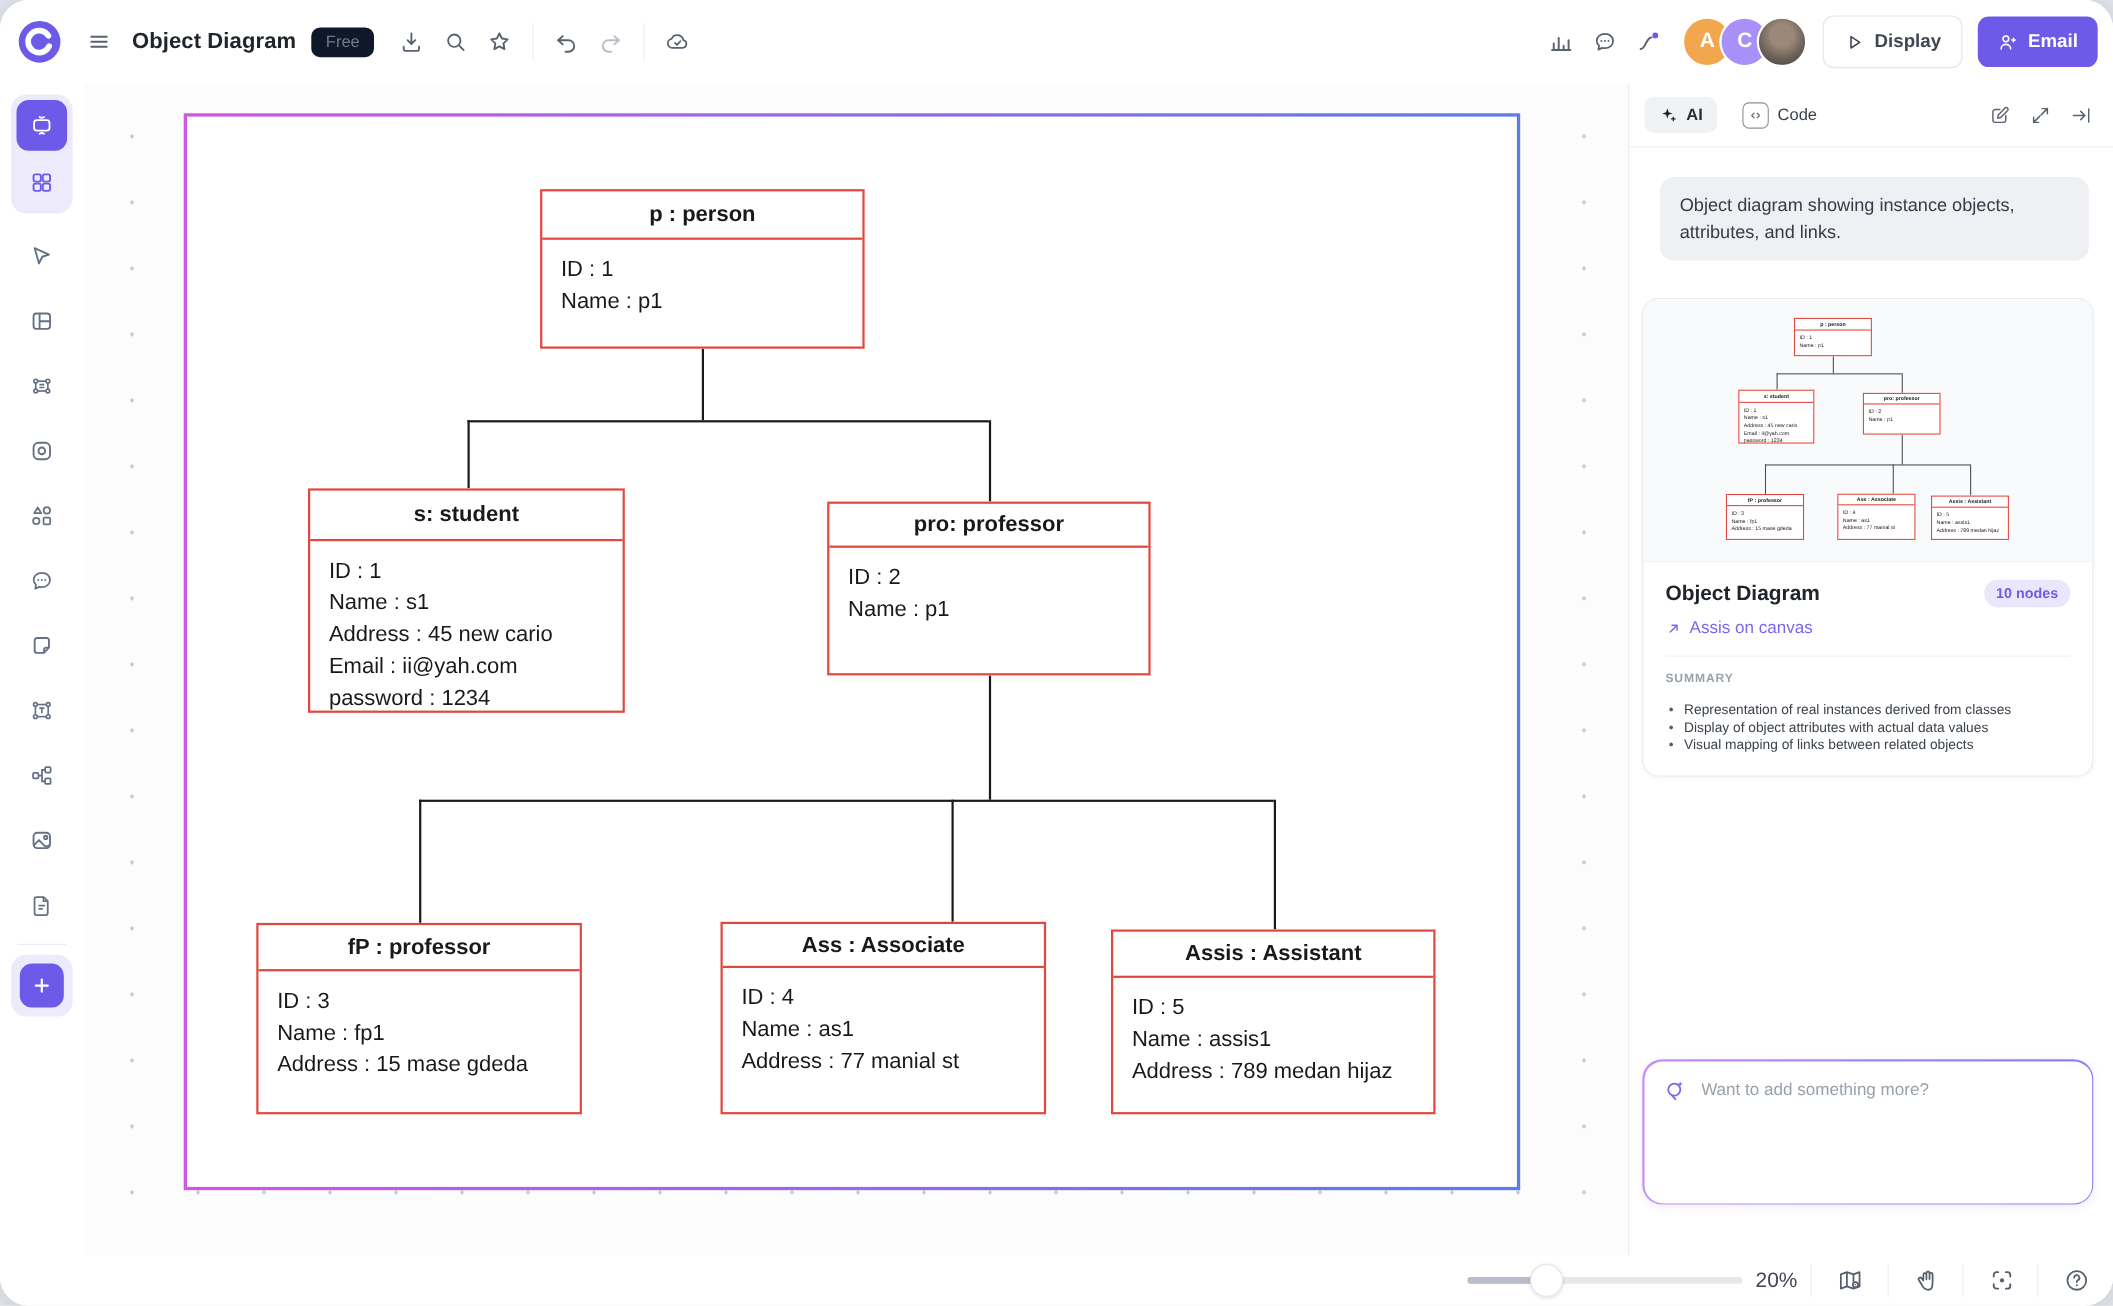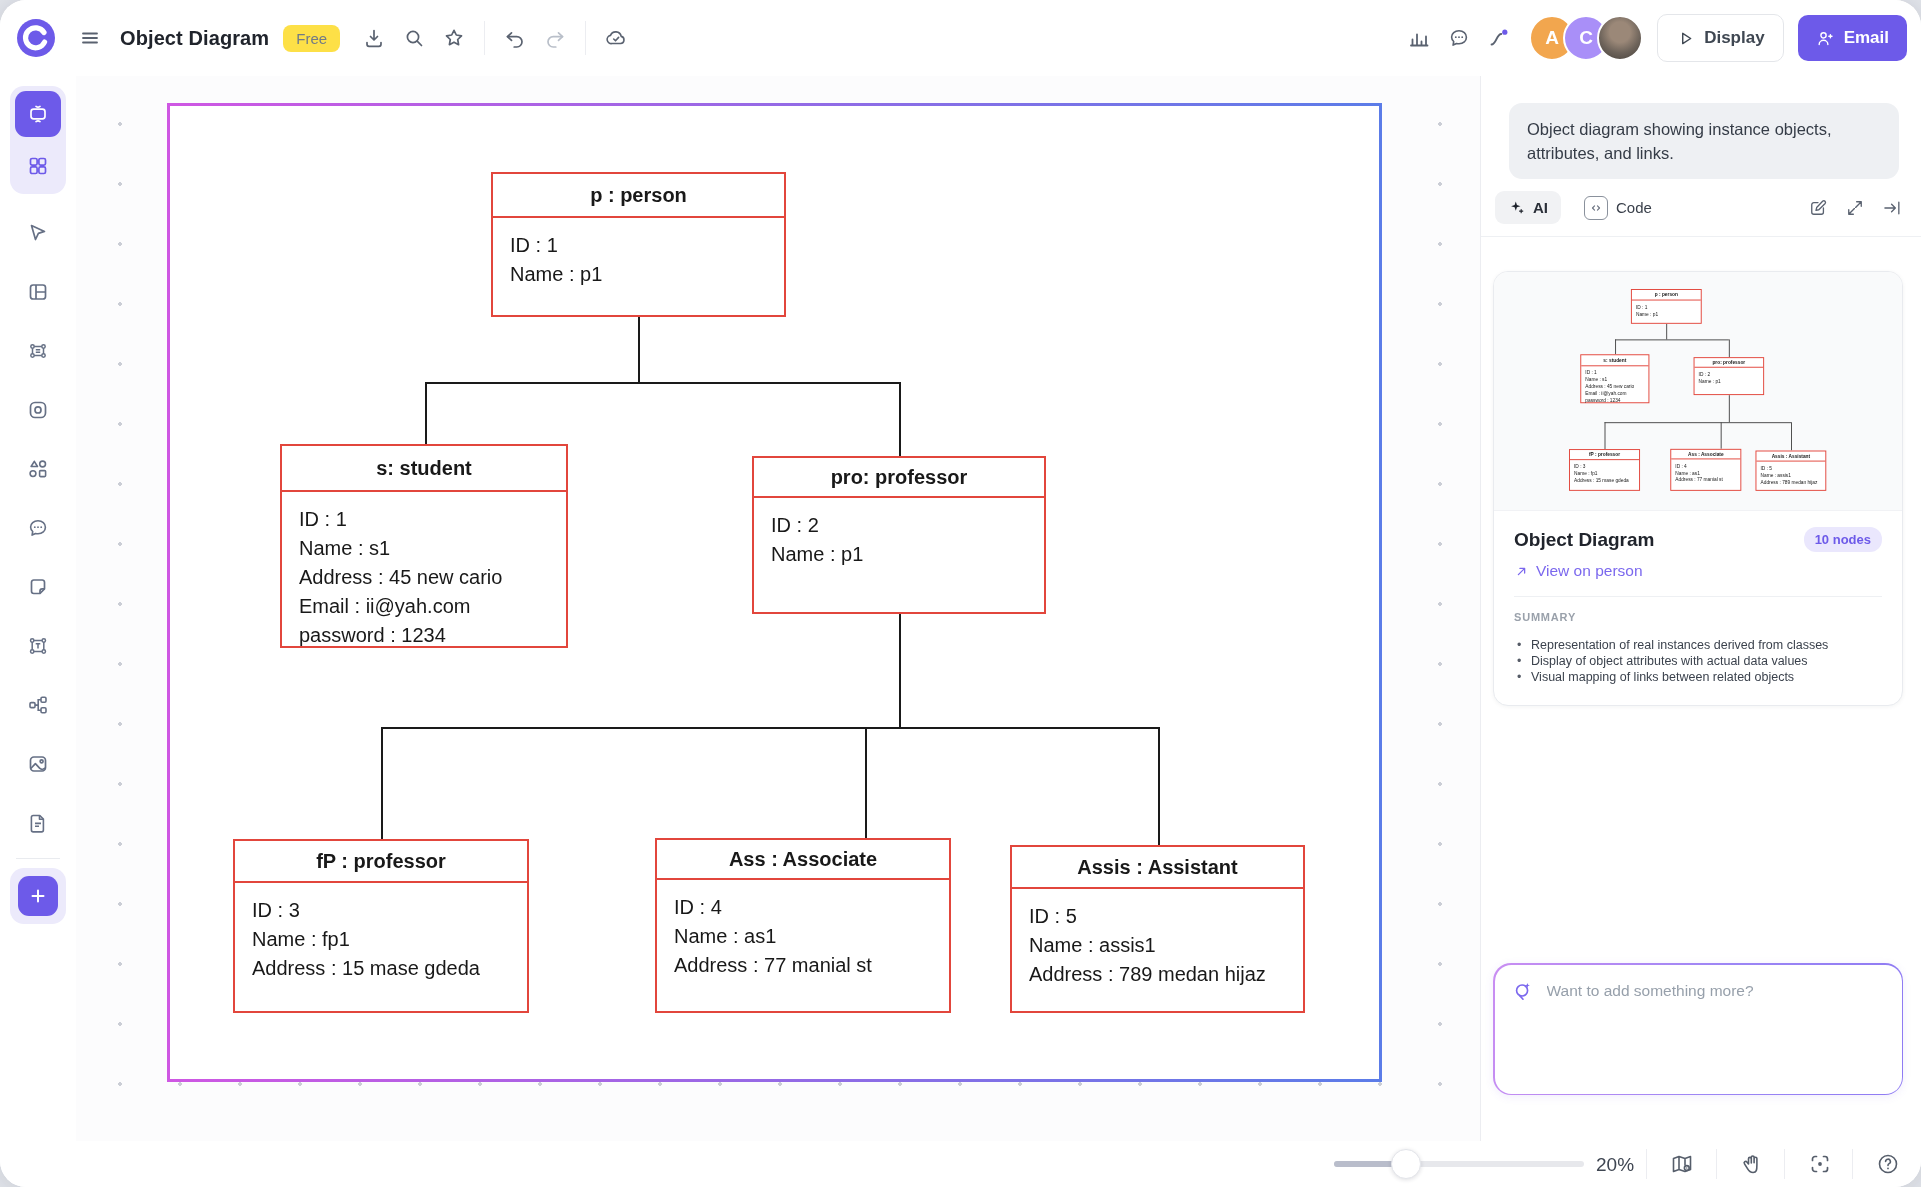--- a/index.html
+++ b/index.html
@@ -28,21 +28,21 @@
     position:absolute;top:0;left:0;right:0;height:76px;background:#fff;z-index:30;
     display:flex;align-items:center;padding:0 14px;
   }
   .tb-icon{width:40px;height:40px;display:flex;align-items:center;justify-content:center;
     border-radius:8px;color:#5A6270;flex:0 0 auto;}
   .tb-icon svg{width:24px;height:24px;}
   .tb-icon.dim{color:#B9BFC9;}
   .tb-sep{width:1px;height:34px;background:#ECEDF1;margin:0 10px;flex:0 0 auto;}
   #logo{width:40px;height:40px;margin:0 14px 0 2px;flex:0 0 auto;}
   #doc-title{font-size:20px;font-weight:700;color:var(--ink);margin:0 4px 0 10px;letter-spacing:.1px;}
-  #free-badge{background:#fde047;color:#717A86;font-size:15px;padding:5px 13px;border-radius:8px;margin:0 14px 0 10px;}
+  #free-badge{background:#0f172a;color:#717A86;font-size:15px;padding:5px 13px;border-radius:8px;margin:0 14px 0 10px;}
   .avatar-stack{display:flex;align-items:center;margin:0 14px 0 10px;}
   .avatar{width:42px;height:42px;border-radius:50%;border:2.5px solid #fff;display:flex;align-items:center;justify-content:center;
     color:#fff;font-weight:700;font-size:19px;flex:0 0 auto;}
   .avatar + .avatar{margin-left:-12px;}
   .avatar.photo{background:radial-gradient(circle at 50% 36%, #9b8878 0 30%, #6d635a 60%, #433e39 100%);}
   .btn{display:flex;align-items:center;gap:9px;height:46px;border-radius:10px;padding:0 18px;
     font-size:17px;font-weight:600;cursor:pointer;flex:0 0 auto;}
   .btn.ghost{border:1px solid #E4E6EA;color:#3F4752;background:#fff;margin-right:14px;}
   .btn.primary{background:var(--accent);color:#fff;border:none;}
   .btn svg{width:19px;height:19px;}
@@ -433,22 +433,20 @@
           <div class="node-body">
             <div>ID : 5</div>
             <div>Name : assis1</div>
             <div>Address : 789 medan hijaz</div>
           </div>
         </div>
       </div>
   </div>
 
   <div id="panel">
-    <div id="ai-bubble">Object diagram showing instance objects, attributes, and links.</div>
-
     <div id="tabbar">
       <div class="tab active">
         <svg width="17" height="17" viewBox="0 0 24 24" fill="#1C212A">
             <path d="M11 3.5l1.6 5 5 1.6-5 1.6-1.6 5-1.6-5-5-1.6 5-1.6z"></path>
             <path d="M18.6 14.8v4.6M16.3 17.1h4.6" stroke="#1C212A" stroke-width="1.6" stroke-linecap="round"></path>
           </svg>
         <span>AI</span>
       </div>
       <div class="tab secondary">
         <span class="code-box">
@@ -470,20 +468,22 @@
               <path d="M14 4.5h5.5V10M19.5 4.5l-6.8 6.8M10 19.5H4.5V14M4.5 19.5l6.8-6.8"></path>
             </svg>
         </div>
         <div class="tb-icon">
           <svg viewBox="0 0 24 24" stroke="currentColor" stroke-width="1.6" fill="none" stroke-linecap="round" stroke-linejoin="round">
               <path d="M3.5 12h11.5M11.5 7.5 16 12l-4.5 4.5M20.2 5v14"></path>
             </svg>
         </div>
       </div>
     </div>
+
+    <div id="ai-bubble">Object diagram showing instance objects, attributes, and links.</div>
 
     <div id="card">
       <div id="thumb">
         <div id="thumb-diagram">
             <div class="seg" style="left: 562px; top: 241px; width: 4px; height: 65px; background: rgb(74, 74, 74);"></div>
             <div class="seg" style="left: 349px; top: 306px; width: 474px; height: 4px; background: rgb(74, 74, 74);"></div>
             <div class="seg" style="left: 349px; top: 306px; width: 4px; height: 62px; background: rgb(74, 74, 74);"></div>
             <div class="seg" style="left: 823px; top: 306px; width: 4px; height: 74px; background: rgb(74, 74, 74);"></div>
             <div class="seg" style="left: 823px; top: 538px; width: 4px; height: 113px; background: rgb(74, 74, 74);"></div>
             <div class="seg" style="left: 305px; top: 651px; width: 777px; height: 4px; background: rgb(74, 74, 74);"></div>
@@ -542,21 +542,21 @@
       </div>
       <div id="card-body">
         <div class="card-title-row">
           <h3>Object Diagram</h3>
           <span id="node-badge">10 nodes</span>
         </div>
         <a id="canvas-link">
           <svg width="15" height="15" viewBox="0 0 24 24" stroke="currentColor" stroke-width="2.1" fill="none" stroke-linecap="round" stroke-linejoin="round">
               <path d="M7 17 17 7M9.5 7H17v7.5"></path>
             </svg>
-          <span>View on person</span>
+          <span>Assis on canvas</span>
         </a>
         <div id="card-divider"></div>
         <div id="summary-label">SUMMARY</div>
         <ul>
           <li>Representation of real instances derived from classes</li>
           <li>Display of object attributes with actual data values</li>
           <li>Visual mapping of links between related objects</li>
         </ul>
       </div>
     </div>

